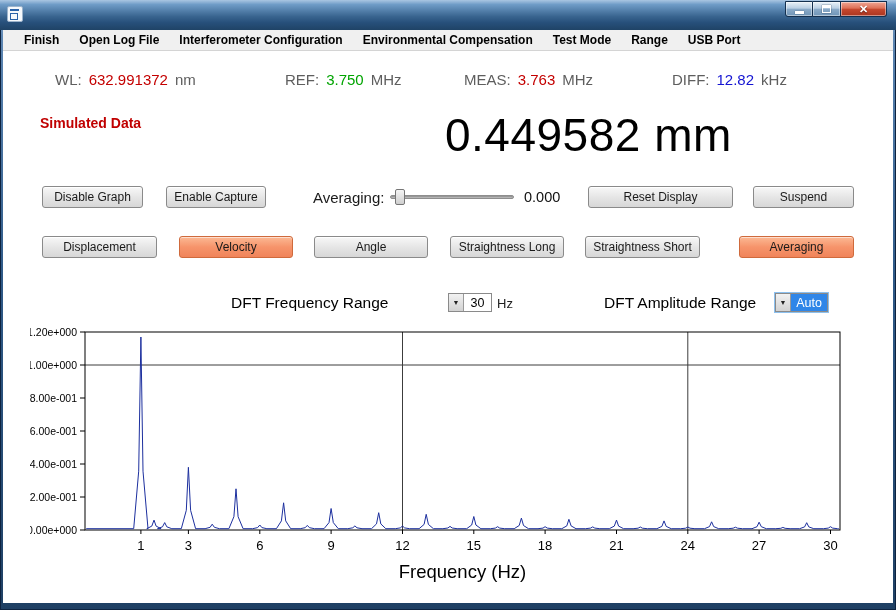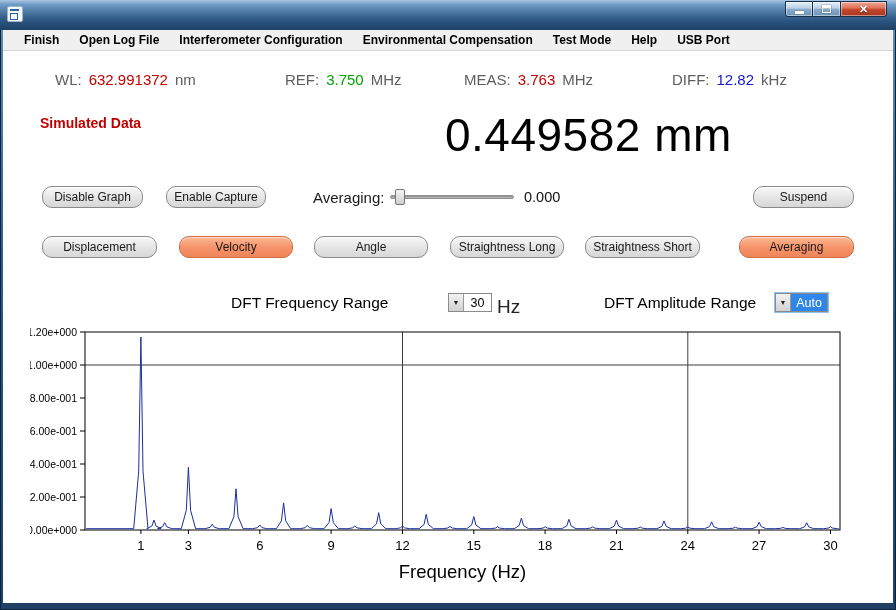--- a/index.html
+++ b/index.html
@@ -33,42 +33,42 @@
   .menu-item { padding:0 10px; font-size:12px; font-weight:bold; color:#000; line-height:20px; cursor:default; }
   .client { position:absolute; left:3px; top:51px; width:890px; height:552px; background:#fff; }
 
   .stat { position:absolute; top:20px; display:flex; gap:7px; font-size:15px; font-weight:normal; white-space:nowrap; }
   .slabel,.sunit { color:#5e5e5e; }
   .sval.red { color:#c40000; } .sval.green { color:#00a400; } .sval.blue { color:#1414d2; }
 
   .simulated { position:absolute; left:37px; top:64px; font-size:14px; font-weight:bold; color:#c00000; }
   .reading { position:absolute; left:442px; top:57px; font-size:46px; color:#000; letter-spacing:0.5px; white-space:nowrap; }
 
-  .btn { position:absolute; height:22px; border:1px solid #8a8a8a; border-radius:10px;
+  .btn { position:absolute; height:22px; border:1px solid #8a8a8a; border-radius:3px;
     background:linear-gradient(#f8f8f8,#e6e6e6 50%,#d7d7d7); box-shadow:inset 0 1px 0 #fff;
     display:flex; align-items:center; justify-content:center; font-size:12px; color:#1a1a1a; cursor:default; white-space:nowrap; }
   .btn.active { background:linear-gradient(#fcb994,#f6946b 50%,#f0845a); border-color:#cf6a3c;
     box-shadow:inset 0 1px 0 rgba(255,255,255,.55); }
   .row1 { top:135px; } .row2 { top:185px; }
 
   .avg-label { position:absolute; left:310px; top:138px; font-size:15px; color:#1a1a1a; }
   .slider-track { position:absolute; left:387px; top:144px; width:124px; height:4px;
     background:#cccccc; border:1px solid #8e8e8e; border-radius:2px; box-shadow:inset 0 1px 2px rgba(0,0,0,.35); }
   .slider-thumb { position:absolute; left:4px; top:-7px; width:10px; height:16px;
     background:linear-gradient(#f4f4f4,#cfcfcf); border:1px solid #767676; border-radius:2px; }
   .avg-value { position:absolute; left:521px; top:138px; font-size:14.5px; color:#111; }
 
   .dft-label { position:absolute; top:243px; font-size:15.5px; color:#000; white-space:nowrap; }
   .combo { position:absolute; top:242px; height:19px; display:flex; border:1px solid #8a8a8a; background:#fff; }
   .combo .arrow { width:15px; display:flex; align-items:center; justify-content:center;
     background:linear-gradient(#f2f2f2,#d2d2d2); border-right:1px solid #9a9a9a; font-size:7px; color:#222; }
   .combo .val { display:flex; align-items:center; justify-content:center; font-size:12.5px; color:#000; background:#fff; }
   .combo.focused { box-shadow:0 0 0 1px #8cc0ee; }
   .combo .val.selected { background:#2f86e8; color:#fff; }
-  .unit-small { position:absolute; top:245px; font-size:19px; color:#222; }
+  .unit-small { position:absolute; top:245px; font-size:13px; color:#222; }
 
   #chart-svg { position:absolute; left:27px; top:274px; }
   #chart-svg text { font-family:"Liberation Sans","DejaVu Sans",sans-serif; }
 </style>
 </head>
 <body>
 
 <div class="window">
 
   <div class="titlebar">
@@ -86,21 +86,21 @@
       </div>
     </div>
   </div>
 
   <div class="menubar">
     <div class="menu-item">Finish</div>
     <div class="menu-item">Open Log File</div>
     <div class="menu-item">Interferometer Configuration</div>
     <div class="menu-item">Environmental Compensation</div>
     <div class="menu-item">Test Mode</div>
-    <div class="menu-item">Help</div>
+    <div class="menu-item">Range</div>
     <div class="menu-item">USB Port</div>
   </div>
 
   <div class="client">
 
     <div class="stat" style="left:52px">
       <span class="slabel">WL:</span>
       <span class="sval red">632.991372</span>
       <span class="sunit">nm</span>
     </div>
@@ -123,20 +123,21 @@
     <div class="simulated">Simulated Data</div>
     <div class="reading">0.449582 mm</div>
 
     <div class="btn row1" style="left:39px;width:101px">Disable Graph</div>
     <div class="btn row1" style="left:163px;width:100px">Enable Capture</div>
     <div class="avg-label">Averaging:</div>
     <div class="slider-track">
       <div class="slider-thumb"></div>
     </div>
     <div class="avg-value">0.000</div>
+    <div class="btn row1" style="left:585px;width:145px">Reset Display</div>
     <div class="btn row1" style="left:750px;width:101px">Suspend</div>
 
     <div class="btn row2 mode-btn" style="left:39px;width:115px">Displacement</div>
     <div class="btn row2 mode-btn active" style="left:176px;width:114px">Velocity</div>
     <div class="btn row2 mode-btn" style="left:311px;width:114px">Angle</div>
     <div class="btn row2 mode-btn" style="left:447px;width:114px">Straightness Long</div>
     <div class="btn row2 mode-btn" style="left:582px;width:115px">Straightness Short</div>
     <div class="btn row2 mode-btn active" style="left:736px;width:115px">Averaging</div>
 
     <div class="dft-label" style="left:228px">DFT Frequency Range</div>

